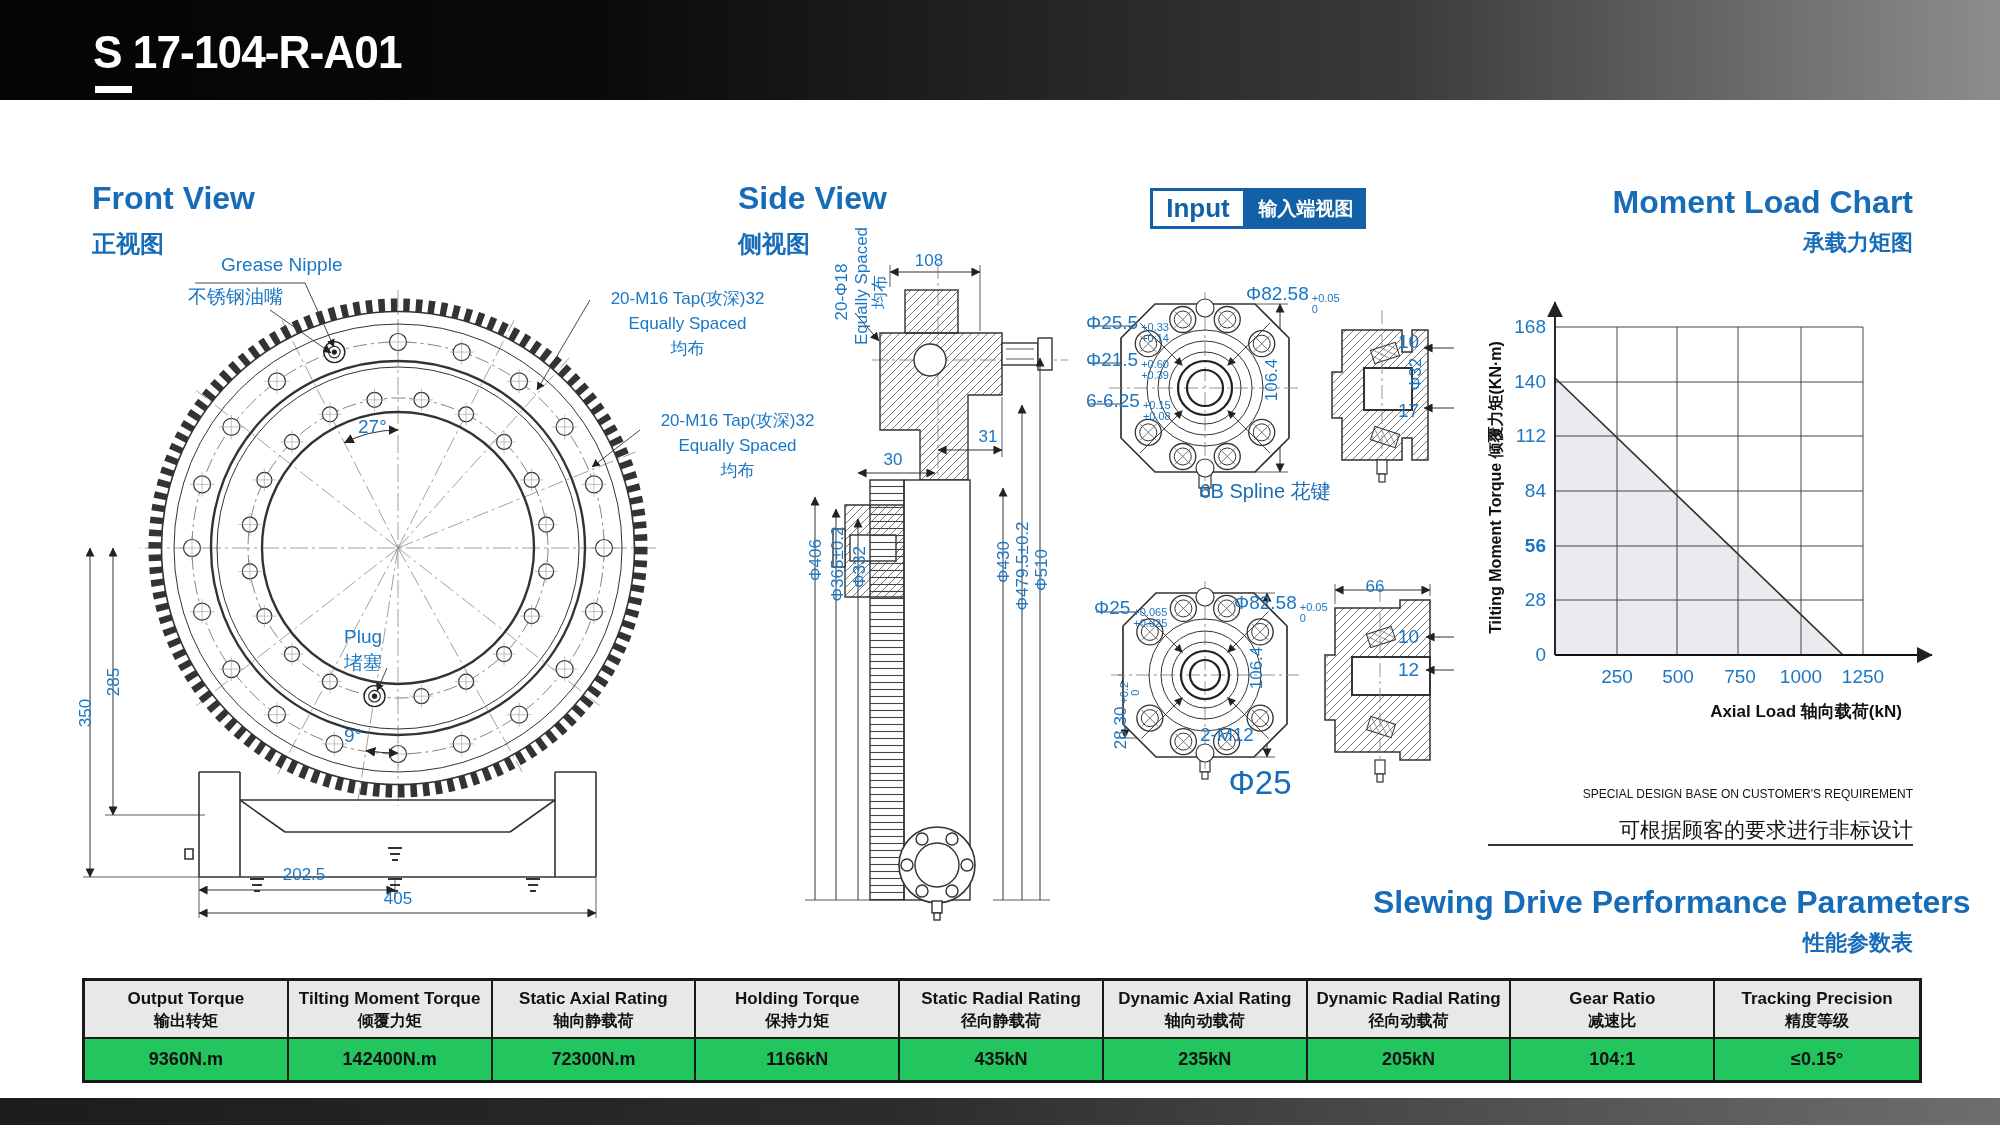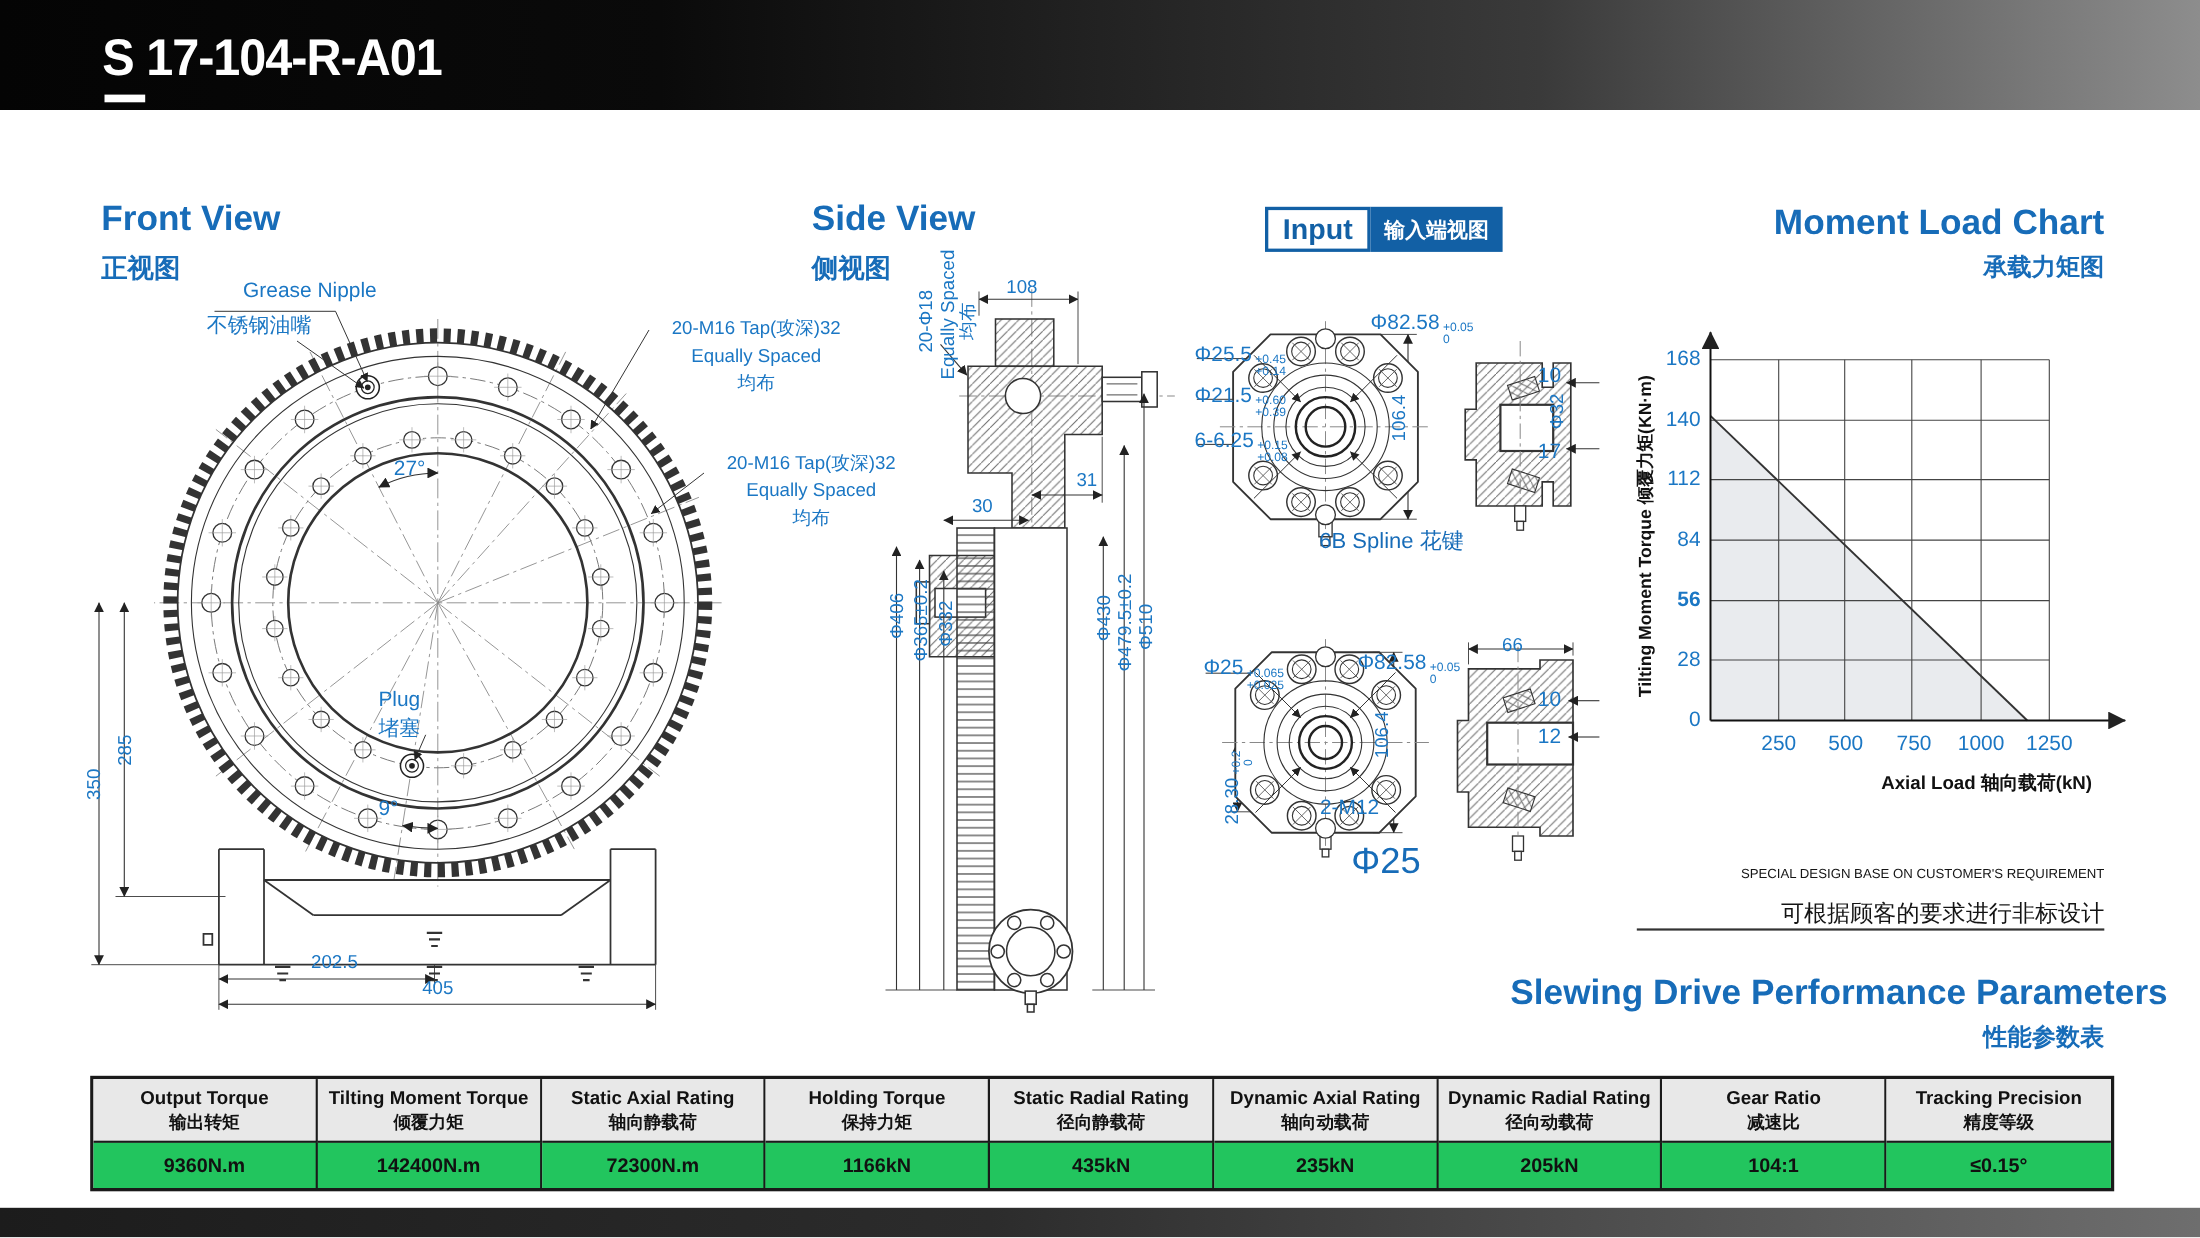--- a/index.html
+++ b/index.html
@@ -497,21 +497,21 @@
       <line x1="188.63961030678925" y1="178.63961030678928" x2="147.6274169979695" y2="137.62741699796953" stroke="#333" stroke-width="0.9" marker-end="url(#ar)"></line>
     </svg>
 
   <div class="dim big" style="left:1246px;top:283px;">
     <span>Φ82.58</span><span class="tt">
         <span>+0.05</span>
         <span>0</span>
       </span></div>
   <div class="dim big" style="left:1086px;top:312px;">
     <span>Φ25.5</span><span class="tt">
-        <span>+0.45</span>
+        <span>+0.33</span>
         <span>+0.14</span>
       </span></div>
   <div class="dim big" style="left:1086px;top:349px;">
     <span>Φ21.5</span><span class="tt">
         <span>+0.60</span>
         <span>+0.39</span>
       </span></div>
   <div class="dim big" style="left:1086px;top:390px;">
     <span>6-6.25</span><span class="tt">
         <span>+0.15</span>

